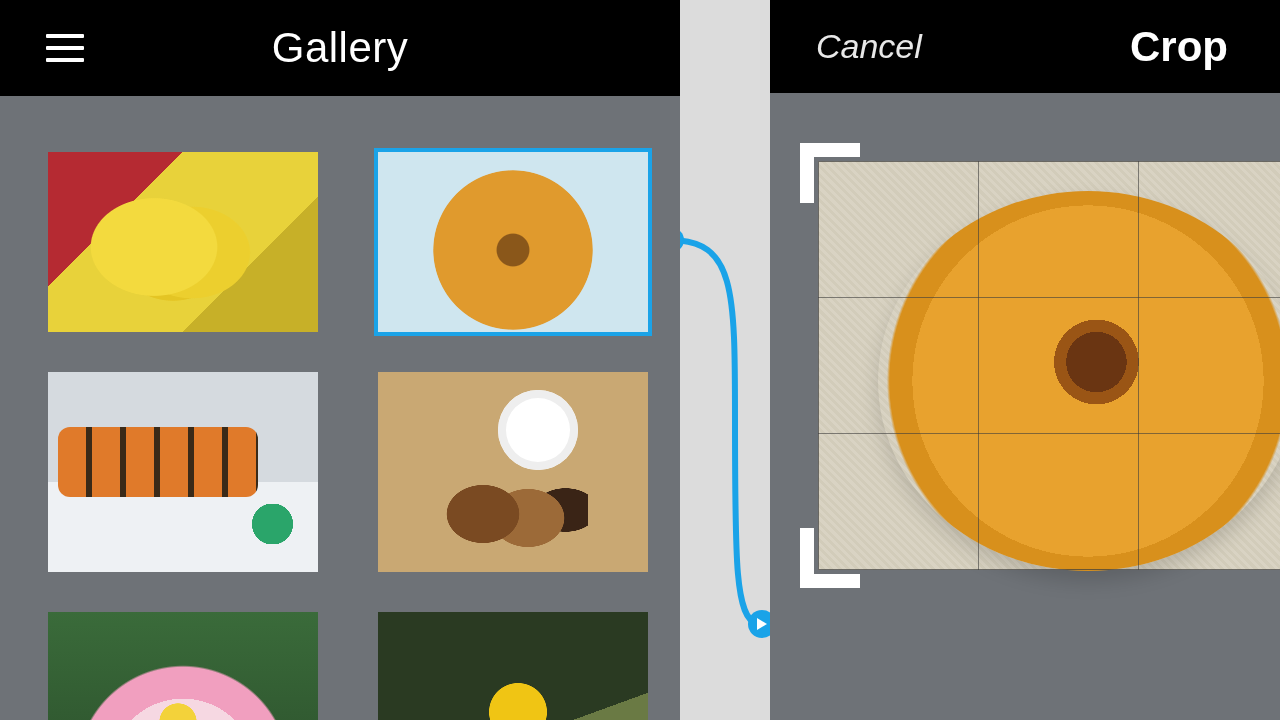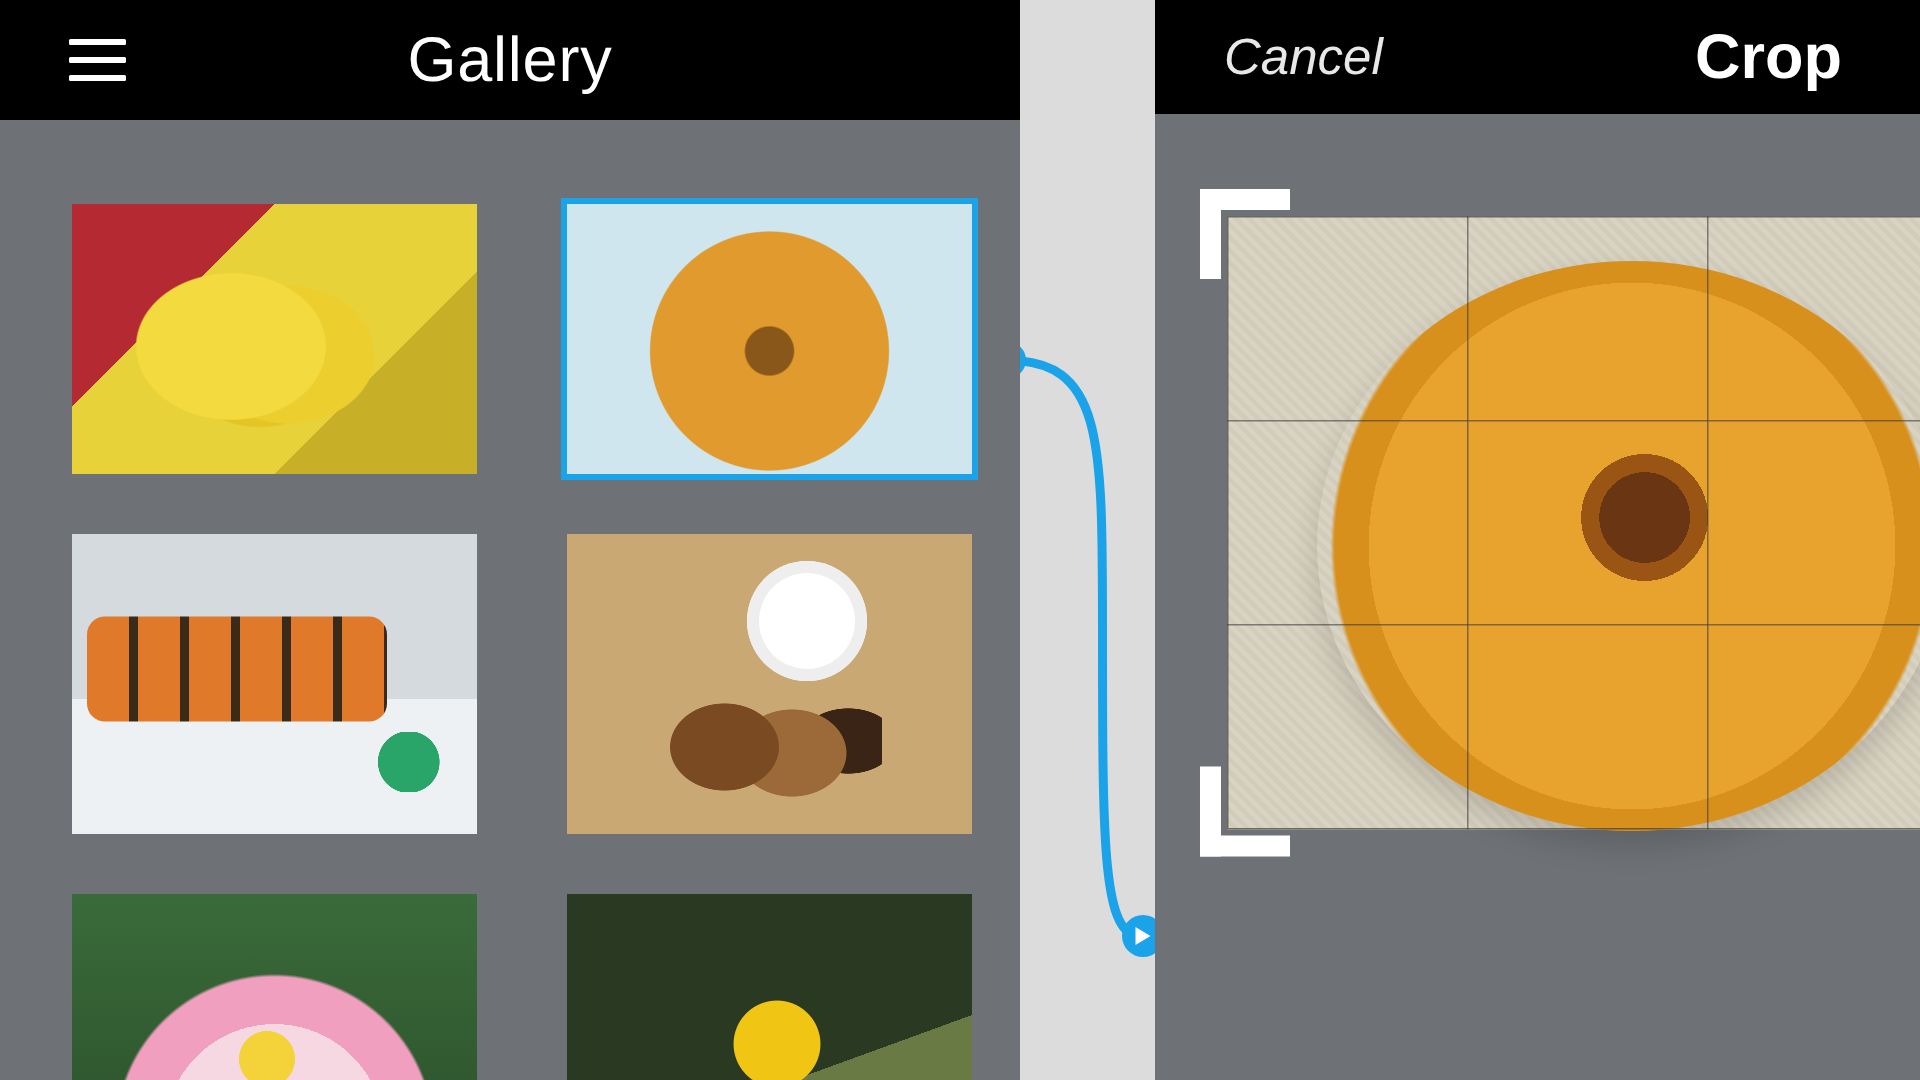--- a/index.html
+++ b/index.html
@@ -9,21 +9,21 @@
   
   .pane-left {
     width: 680px;
     height: 100%;
     background: #6e7277;
     display: flex;
     flex-direction: column;
     position: relative;
   }
   .titlebar {
-    height: 80px;
+    height: 96px;
     background: #000;
     display: flex;
     align-items: center;
     position: relative;
   }
   .menu-btn {
     width: 38px; height: 28px;
     margin-left: 46px;
     display: flex; flex-direction: column; justify-content: space-between;
     cursor: pointer;
@@ -79,21 +79,21 @@
   }
   .connector {
     position:absolute; pointer-events:none; left:0; top:0; width:100%; height:100%;
   }
 
   
   .pane-right {
     flex: 1; height: 100%; background:#6e7277; display:flex; flex-direction:column;
   }
   .titlebar-r {
-    height: 76px; background:#000; display:flex; align-items:center; position:relative;
+    height: 93px; background:#000; display:flex; align-items:center; position:relative;
   }
   .cancel {
     margin-left: 46px; color:#e8e8e8; font-size:34px; font-style:italic; font-weight:300; cursor:pointer;
   }
   .title-r {
     position:absolute; right:52px; color:#fff; font-size:42px; font-weight:600;
   }
 
   .crop-area {
     flex:1; position:relative; padding:50px 0 0 30px;

